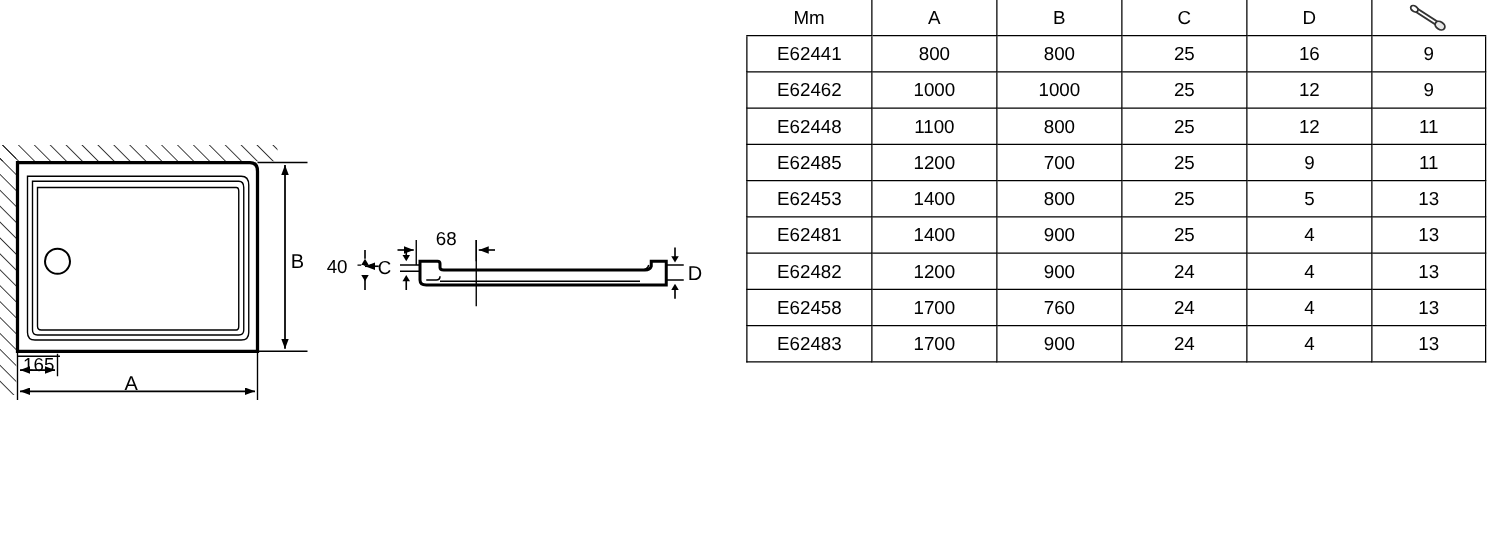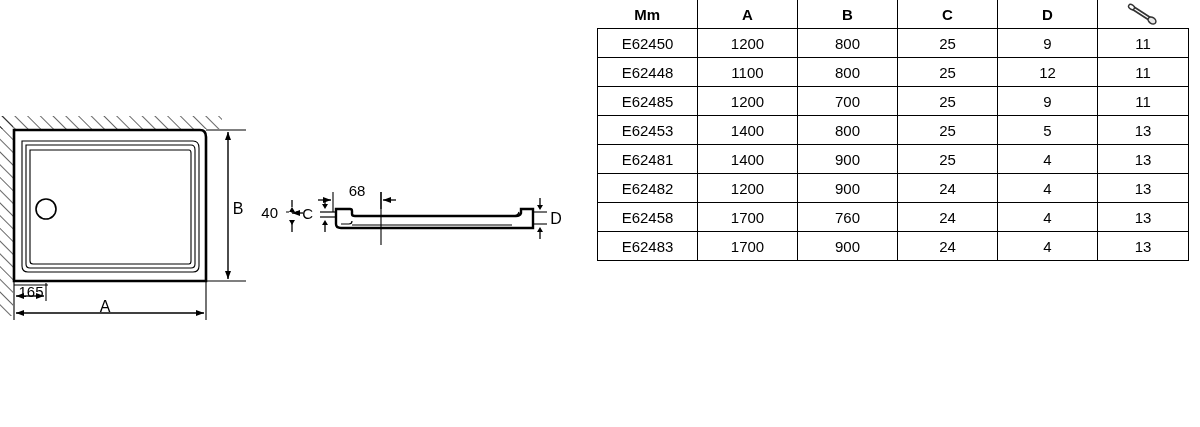--- a/index.html
+++ b/index.html
@@ -37,21 +37,21 @@
     font-size:15px;
     font-family:"Liberation Sans", sans-serif;
     color:#000;
     padding:0;
     border:1.6px solid #000;
     background:#fff;
   }
   
   table.spec thead th{
     border-top:none;
-    font-weight:bold;
+    font-weight:normal;
   }
   table.spec thead th.hdr-unit{
     border-left:none;
     border-right:none;
     border-top:none;
   }
   table.spec thead th.hdr-screw{
     border-right:none;
   }
   table.spec thead th.hdr-a{
@@ -189,26 +189,34 @@
               <line x1="7" y1="5" x2="24" y2="16" stroke="#333" stroke-width="4.5" stroke-linecap="butt"></line>
               <line x1="7" y1="5" x2="24" y2="16" stroke="#fff" stroke-width="1.2" stroke-linecap="butt"></line>
               <ellipse cx="5.5" cy="4" rx="3.2" ry="2.2" transform="rotate(33 5.5 4)" fill="#ffffff" stroke="#333" stroke-width="1.4"></ellipse>
               <ellipse cx="26" cy="17.5" rx="4.2" ry="3" transform="rotate(33 26 17.5)" fill="#e8e8e8" stroke="#333" stroke-width="1.5"></ellipse>
             </svg>
           </th>
         </tr>
       </thead>
       <tbody id="spec-body">
           <tr>
-            <td>E62450</td>
-            <td>1200</td>
-            <td>800</td>
-            <td>25</td>
+            <td>E62441</td>
+            <td>800</td>
+            <td>800</td>
+            <td>25</td>
+            <td>16</td>
             <td>9</td>
-            <td>11</td>
+          </tr>
+          <tr>
+            <td>E62462</td>
+            <td>1000</td>
+            <td>1000</td>
+            <td>25</td>
+            <td>12</td>
+            <td>9</td>
           </tr>
           <tr>
             <td>E62448</td>
             <td>1100</td>
             <td>800</td>
             <td>25</td>
             <td>12</td>
             <td>11</td>
           </tr>
           <tr>

